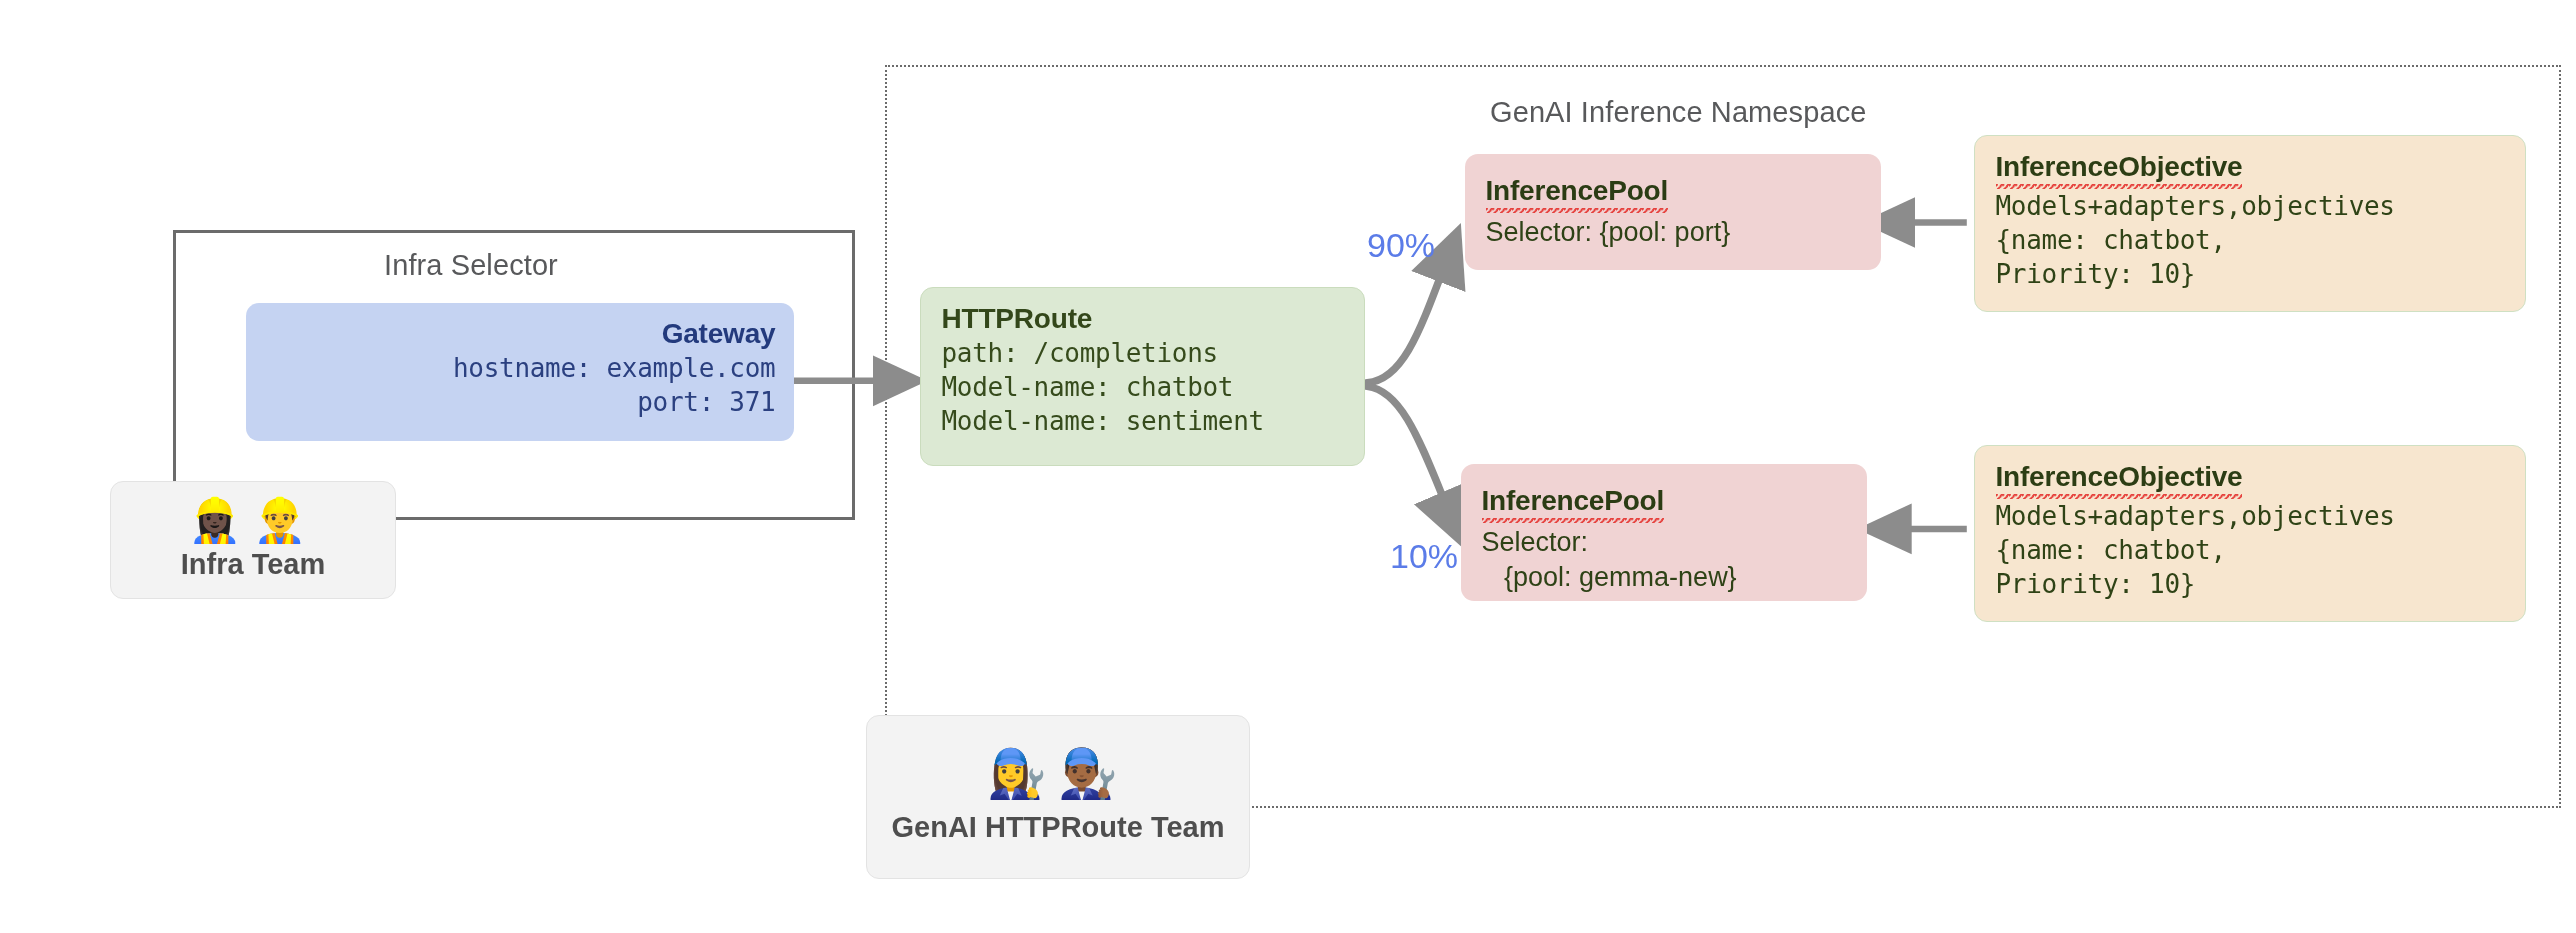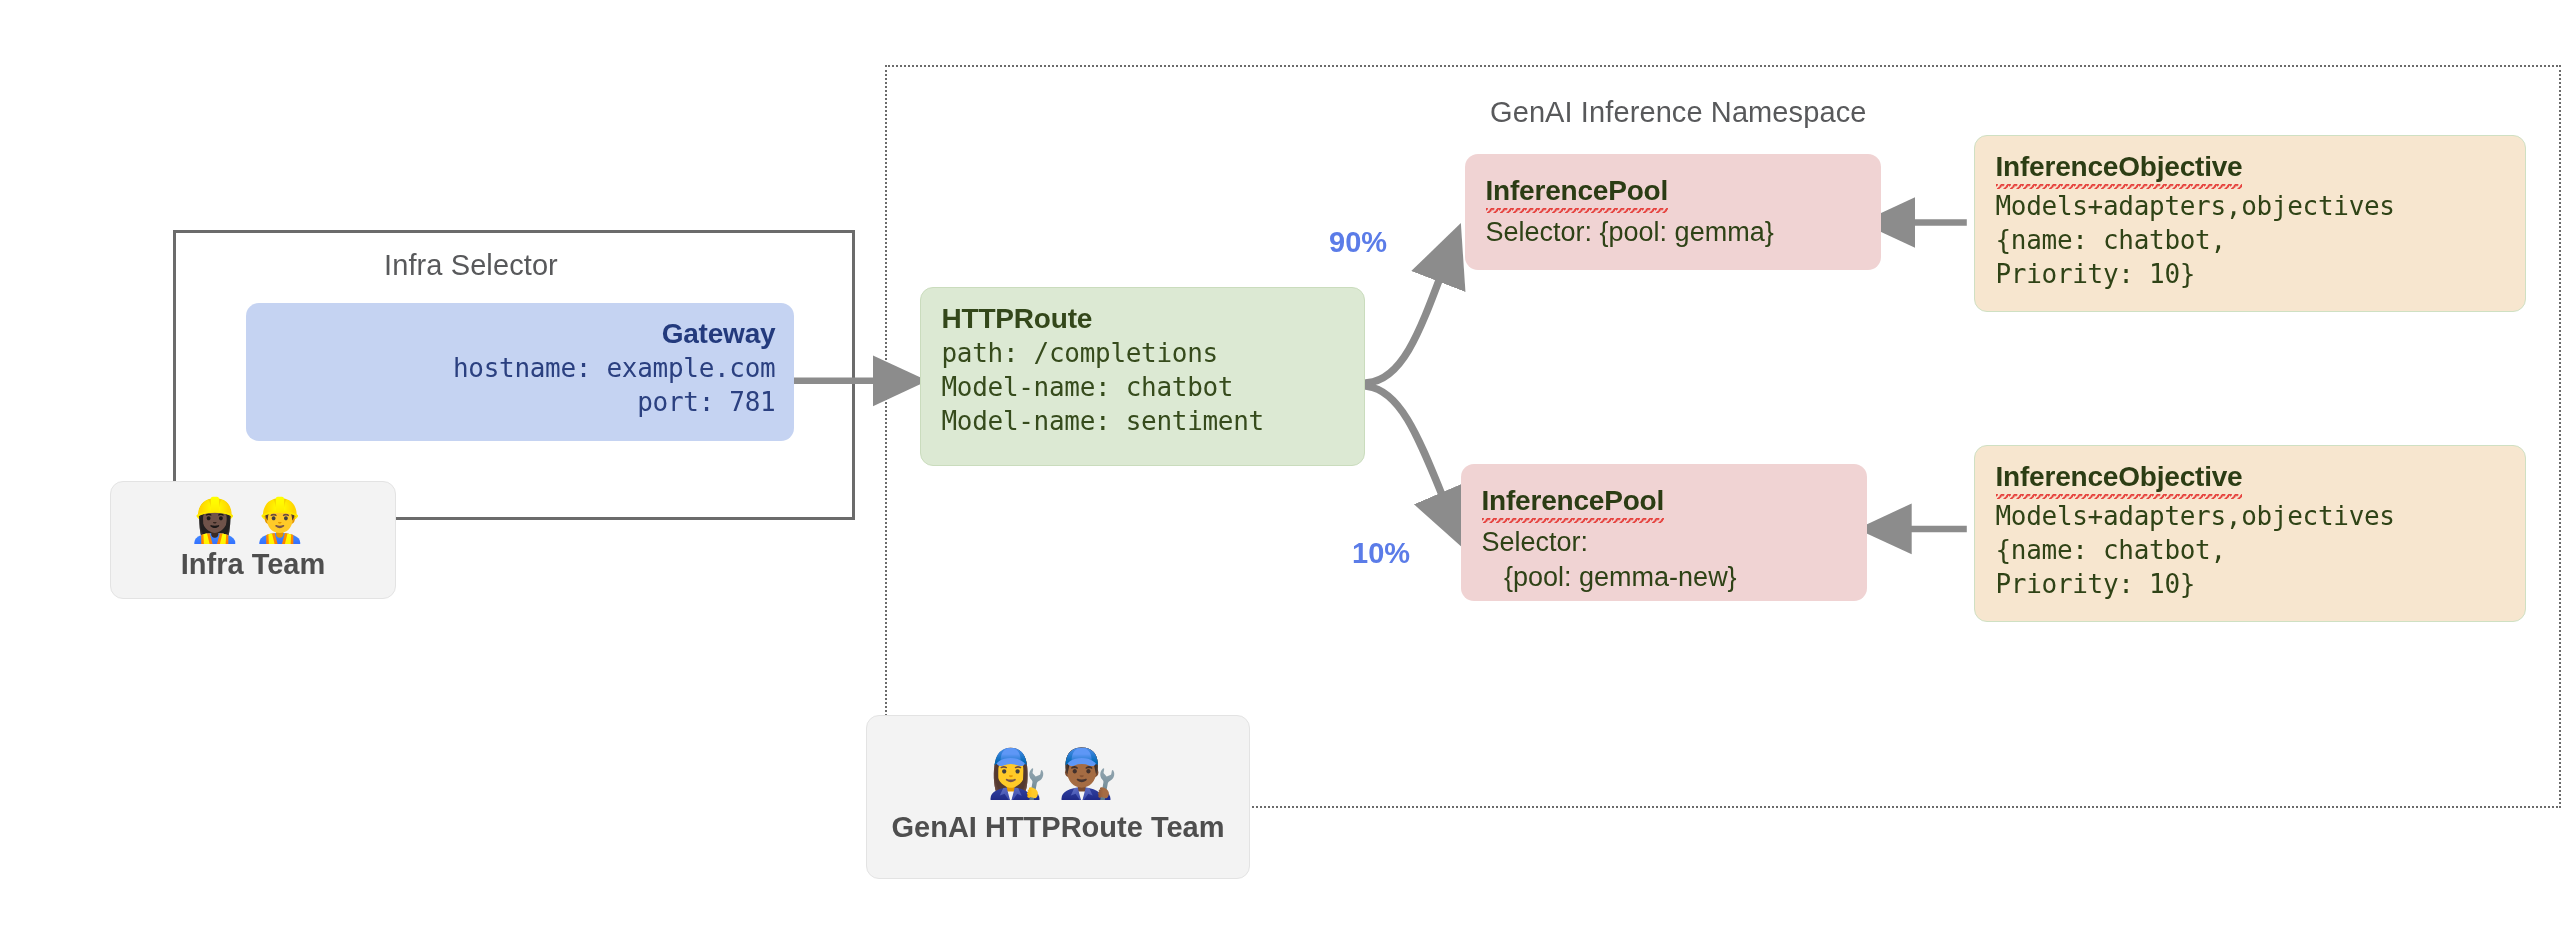--- a/index.html
+++ b/index.html
@@ -113,23 +113,24 @@
     color: #4e4e4e;
     font-size: 29px;
     font-weight: bold;
     white-space: nowrap;
   }
 
   
   .pct {
     position: absolute;
     color: #5b7ce8;
-    font-size: 29px;
-    font-weight: bold;
-    white-space: nowrap;
+    font-size: 34px;
+    font-weight: normal;
+    white-space: nowrap;
+    margin-left: 38px;
   }
 
   
   #arrows { position: absolute; left:0; top:0; width:2576px; height:933px; }
 </style>
 </head>
 <body>
 
 <div id="canvas">
 
@@ -163,33 +164,33 @@
     </g>
 
     <g>
       <path d="M2112,568 L2015,568" stroke="#8c8c8c" stroke-width="7" fill="none" marker-end="url(#ah)"></path>
     </g>
   </svg>
 
   <div class="card card-gateway" style="left:246px; top:303px; width:548px; height:138px;">
     <div class="title">Gateway</div>
     <div class="body">hostname: example.com</div>
-    <div class="body">port: 781</div>
+    <div class="body">port: 371</div>
   </div>
 
   <div class="card card-route" style="left:920px; top:287px; width:445px; height:179px;">
     <div class="title">HTTPRoute</div>
     <div class="body">path: /completions</div>
     <div class="body">Model-name: chatbot</div>
     <div class="body">Model-name: sentiment</div>
   </div>
 
   <div class="card card-pool" style="left:1449px; top:154px; width:416px; height:116px; padding-top:18.6px;">
     <div class="title squiggle">InferencePool</div>
-    <div class="body-sans" style="margin-top:5.6px;">Selector: {pool: gemma}</div>
+    <div class="body-sans" style="margin-top:5.6px;">Selector: {pool: port}</div>
   </div>
 
   <div class="card card-pool" style="left:1445px; top:464px; width:406px; height:137px; padding-top:18.6px;">
     <div class="title squiggle">InferencePool</div>
     <div class="body-sans" style="margin-top:5.6px;">Selector:</div>
     <div class="body-sans">   {pool: gemma-new}</div>
   </div>
 
   <div class="card card-objective" style="left:1974px; top:135px; width:552px; height:177px;">
     <div class="title squiggle">InferenceObjective</div>

